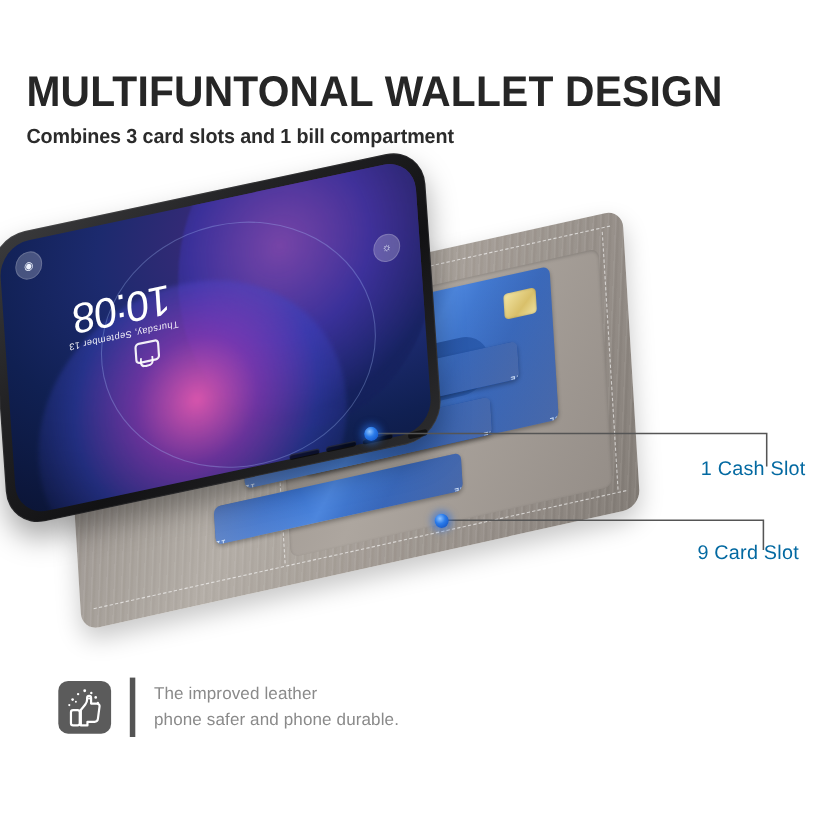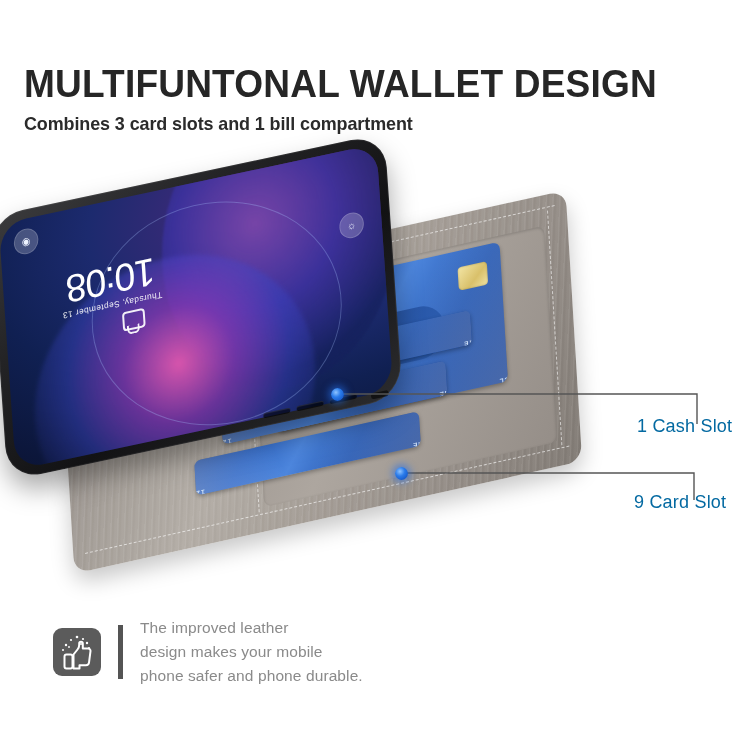--- a/index.html
+++ b/index.html
@@ -351,18 +351,17 @@
         <path d="M13.5 34.5 L13.5 20.5 L17.5 15.5 C18.6 14.1 19.2 12.6 19.2 11.0 L19.2 9.4
                  C19.2 8.4 20.0 7.7 21.0 7.7 C22.0 7.7 22.8 8.5 22.8 9.5 L22.8 14.6 L28.2 14.6
                  C29.6 14.6 30.7 15.8 30.5 17.2 L29.0 28.6 C28.8 30.1 27.5 31.2 26.0 31.2 L19.5 31.2
                  L19.5 34.5 Z" fill="none" stroke="#ffffff" stroke-width="2" stroke-linejoin="round"></path>
           <rect x="4.5" y="20.5" width="8" height="14" rx="2" fill="none" stroke="#ffffff" stroke-width="2"></rect>
       </svg>
     </div>
     <div class="feature-rule"></div>
     <div class="feature-text">
       <div>The improved leather</div>
-      <div>design makes your mobile</div>
       <div>phone safer and phone durable.</div>
     </div>
   </div>
 
 </div>
 
 </body></html>

